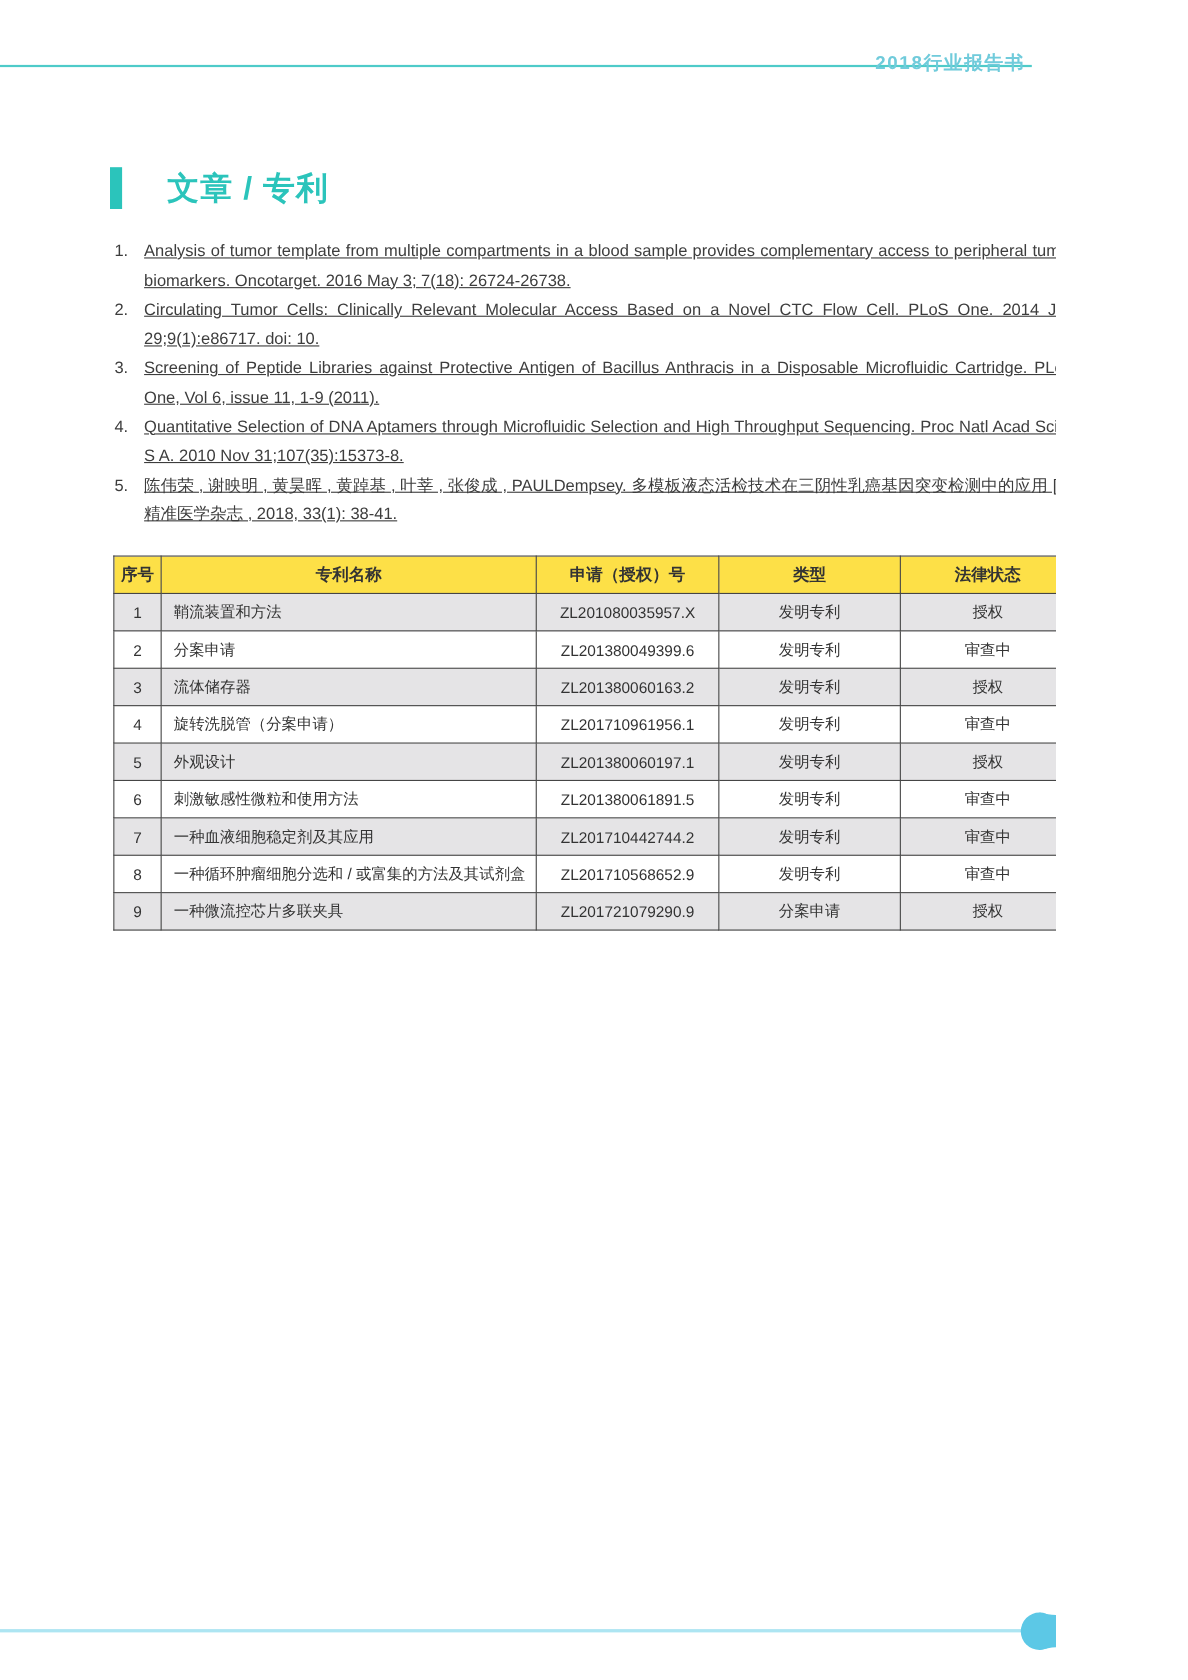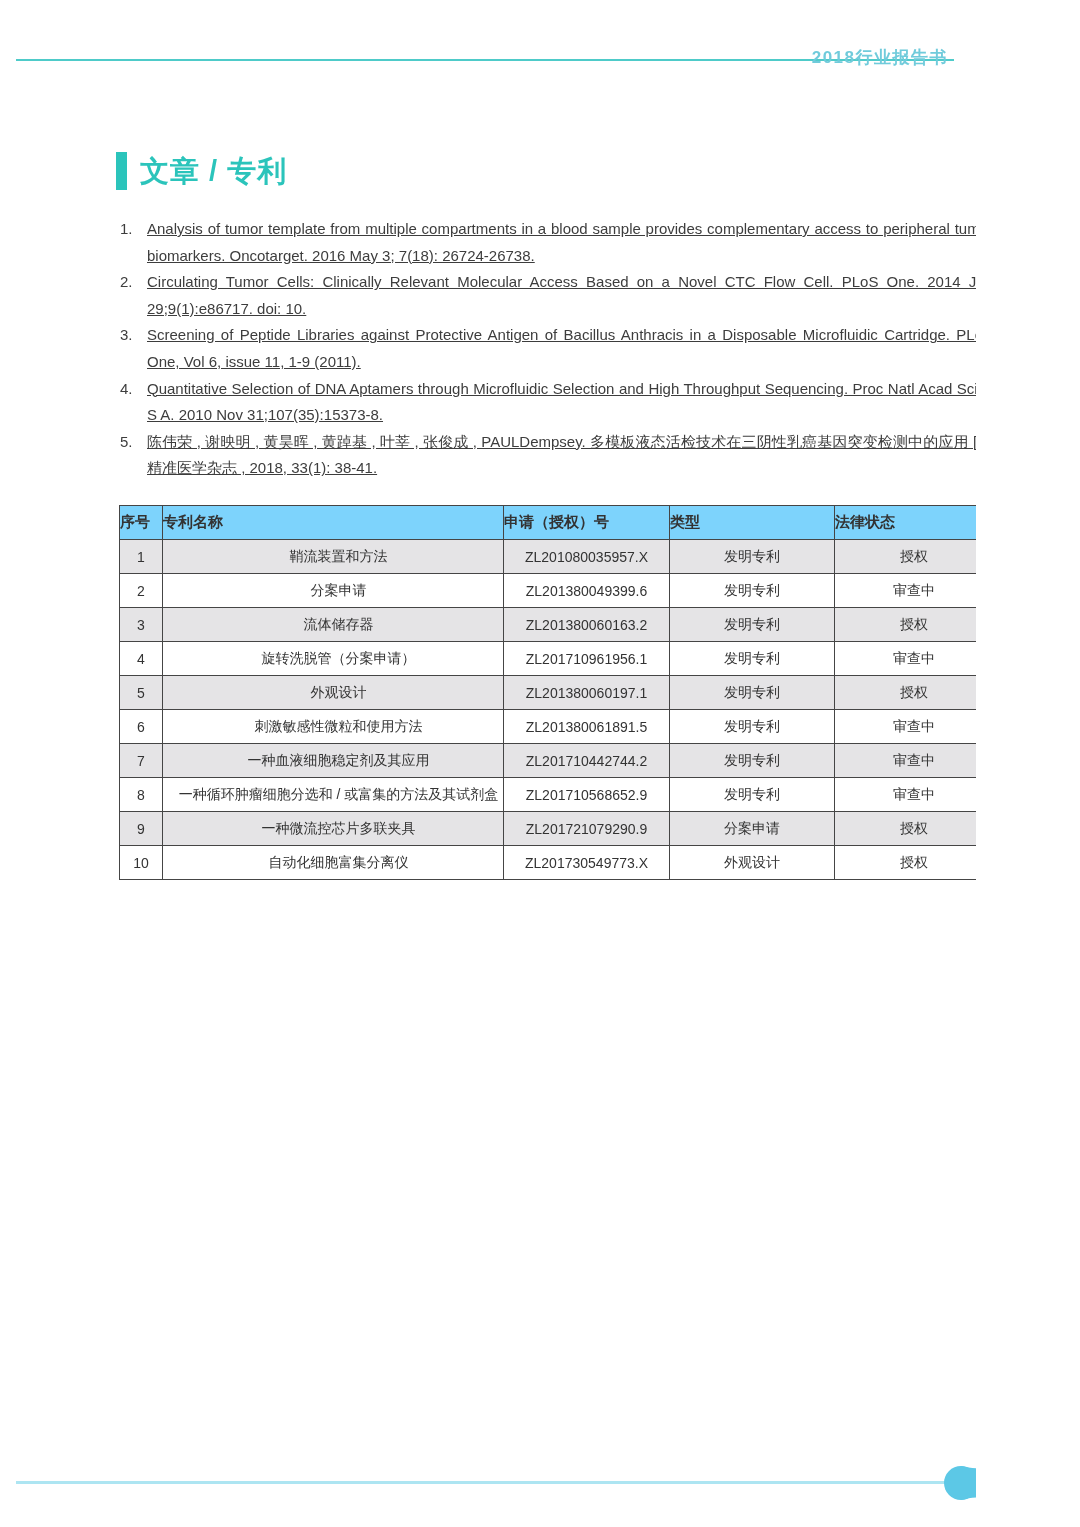--- a/index.html
+++ b/index.html
@@ -1,49 +1,49 @@
 <!DOCTYPE html>
 <html><head>
 <meta charset="utf-8">
 <style>
   * { margin:0; padding:0; box-sizing:border-box; }
   html,body { background:#ffffff; }
   .page {
     position:relative; width:960px; height:1527px; background:#ffffff;
-    font-family:"Liberation Sans","DejaVu Sans",sans-serif; overflow:hidden;margin-left:16px;
+    font-family:"Liberation Sans","DejaVu Sans",sans-serif; overflow:hidden;
   }
 
   
   .header-rule { position:absolute; left:0; top:59px; width:938px; height:2px; background:#4ecbc9; }
   .report-title {
     position:absolute; top:46px; right:28px; font-size:17px; font-weight:600;
     color:#70cbdb; letter-spacing:1.5px;
   }
 
   
-  .section-title-row { position:absolute; left:100px; top:152px; display:flex; align-items:flex-start; }
+  .section-title-row { position:absolute; left:100px; top:152px; display:flex; align-items:flex-start;gap:28px; }
   .section-title-bar { width:11px; height:38px; background:#2bc4bb; margin-right:13px; }
   .section-title { font-size:29px; font-weight:bold; color:#2bc4bb; letter-spacing:1px; }
 
   
   .references { position:absolute; left:104px; top:216px; width:873px; color:#3d3d3d;
     font-size:15px; line-height:26.6px; }
   .ref-item { display:flex; }
   .ref-num  { flex:0 0 27px; width:27px; }
   .ref-text { flex:1; text-align:justify;text-decoration:underline; }
 
   
   .patents-table {
     position:absolute; left:103px; top:505px; width:874px;
     border-collapse:collapse; table-layout:fixed; color:#333333;
   }
   .patents-table th, .patents-table td { border:1px solid #454545; }
-  .patents-table th { height:34px; font-size:15px; font-weight:600; background:#7dd3fc; text-align:left; }
+  .patents-table th { height:34px; font-size:15px; font-weight:600; background:#fde047; text-align:center; }
   .patents-table td { height:34px; font-size:14px; text-align:center; }
-  .patents-table td.c-name { text-align:center; padding-left:11px; white-space:nowrap; }
+  .patents-table td.c-name { text-align:left; padding-left:11px; white-space:nowrap; }
   .patents-table tbody tr:nth-child(odd) { background:#e5e4e6; }
 
   
   .footer-rule { position:absolute; left:0; top:1481px; width:930px; height:3px; background:#ade5f2; }
   .footer-marker { position:absolute; left:920px; top:1452px; width:132px; height:60px; }
   .footer-marker .blob { fill:#5cc8e6; }
   .footer-marker text { fill:#ffffff; font-size:15px; font-weight:bold;
     font-family:"Liberation Sans","DejaVu Sans",sans-serif; }
 </style>
 </head>
@@ -156,27 +156,20 @@
         <td>发明专利</td>
         <td>审查中</td>
       </tr>
       <tr>
         <td>9</td>
         <td class="c-name">一种微流控芯片多联夹具</td>
         <td>ZL201721079290.9</td>
         <td>分案申请</td>
         <td>授权</td>
       </tr>
-      <tr>
-        <td>10</td>
-        <td class="c-name">自动化细胞富集分离仪</td>
-        <td>ZL201730549773.X</td>
-        <td>外观设计</td>
-        <td>授权</td>
-      </tr>
     </tbody>
   </table>
 
   <div class="footer-rule"></div>
   <svg class="footer-marker" viewBox="0 0 132 60" xmlns="http://www.w3.org/2000/svg">
     <circle class="blob" cx="25" cy="31" r="17"></circle>
     <circle class="blob" cx="106" cy="30" r="24"></circle>
     <path class="blob" d="M25,14 C55,22 75,7 106,6 L106,54 C75,53 55,40 25,48 Z"></path>
     <text x="106" y="36" text-anchor="middle">75</text>
   </svg>

